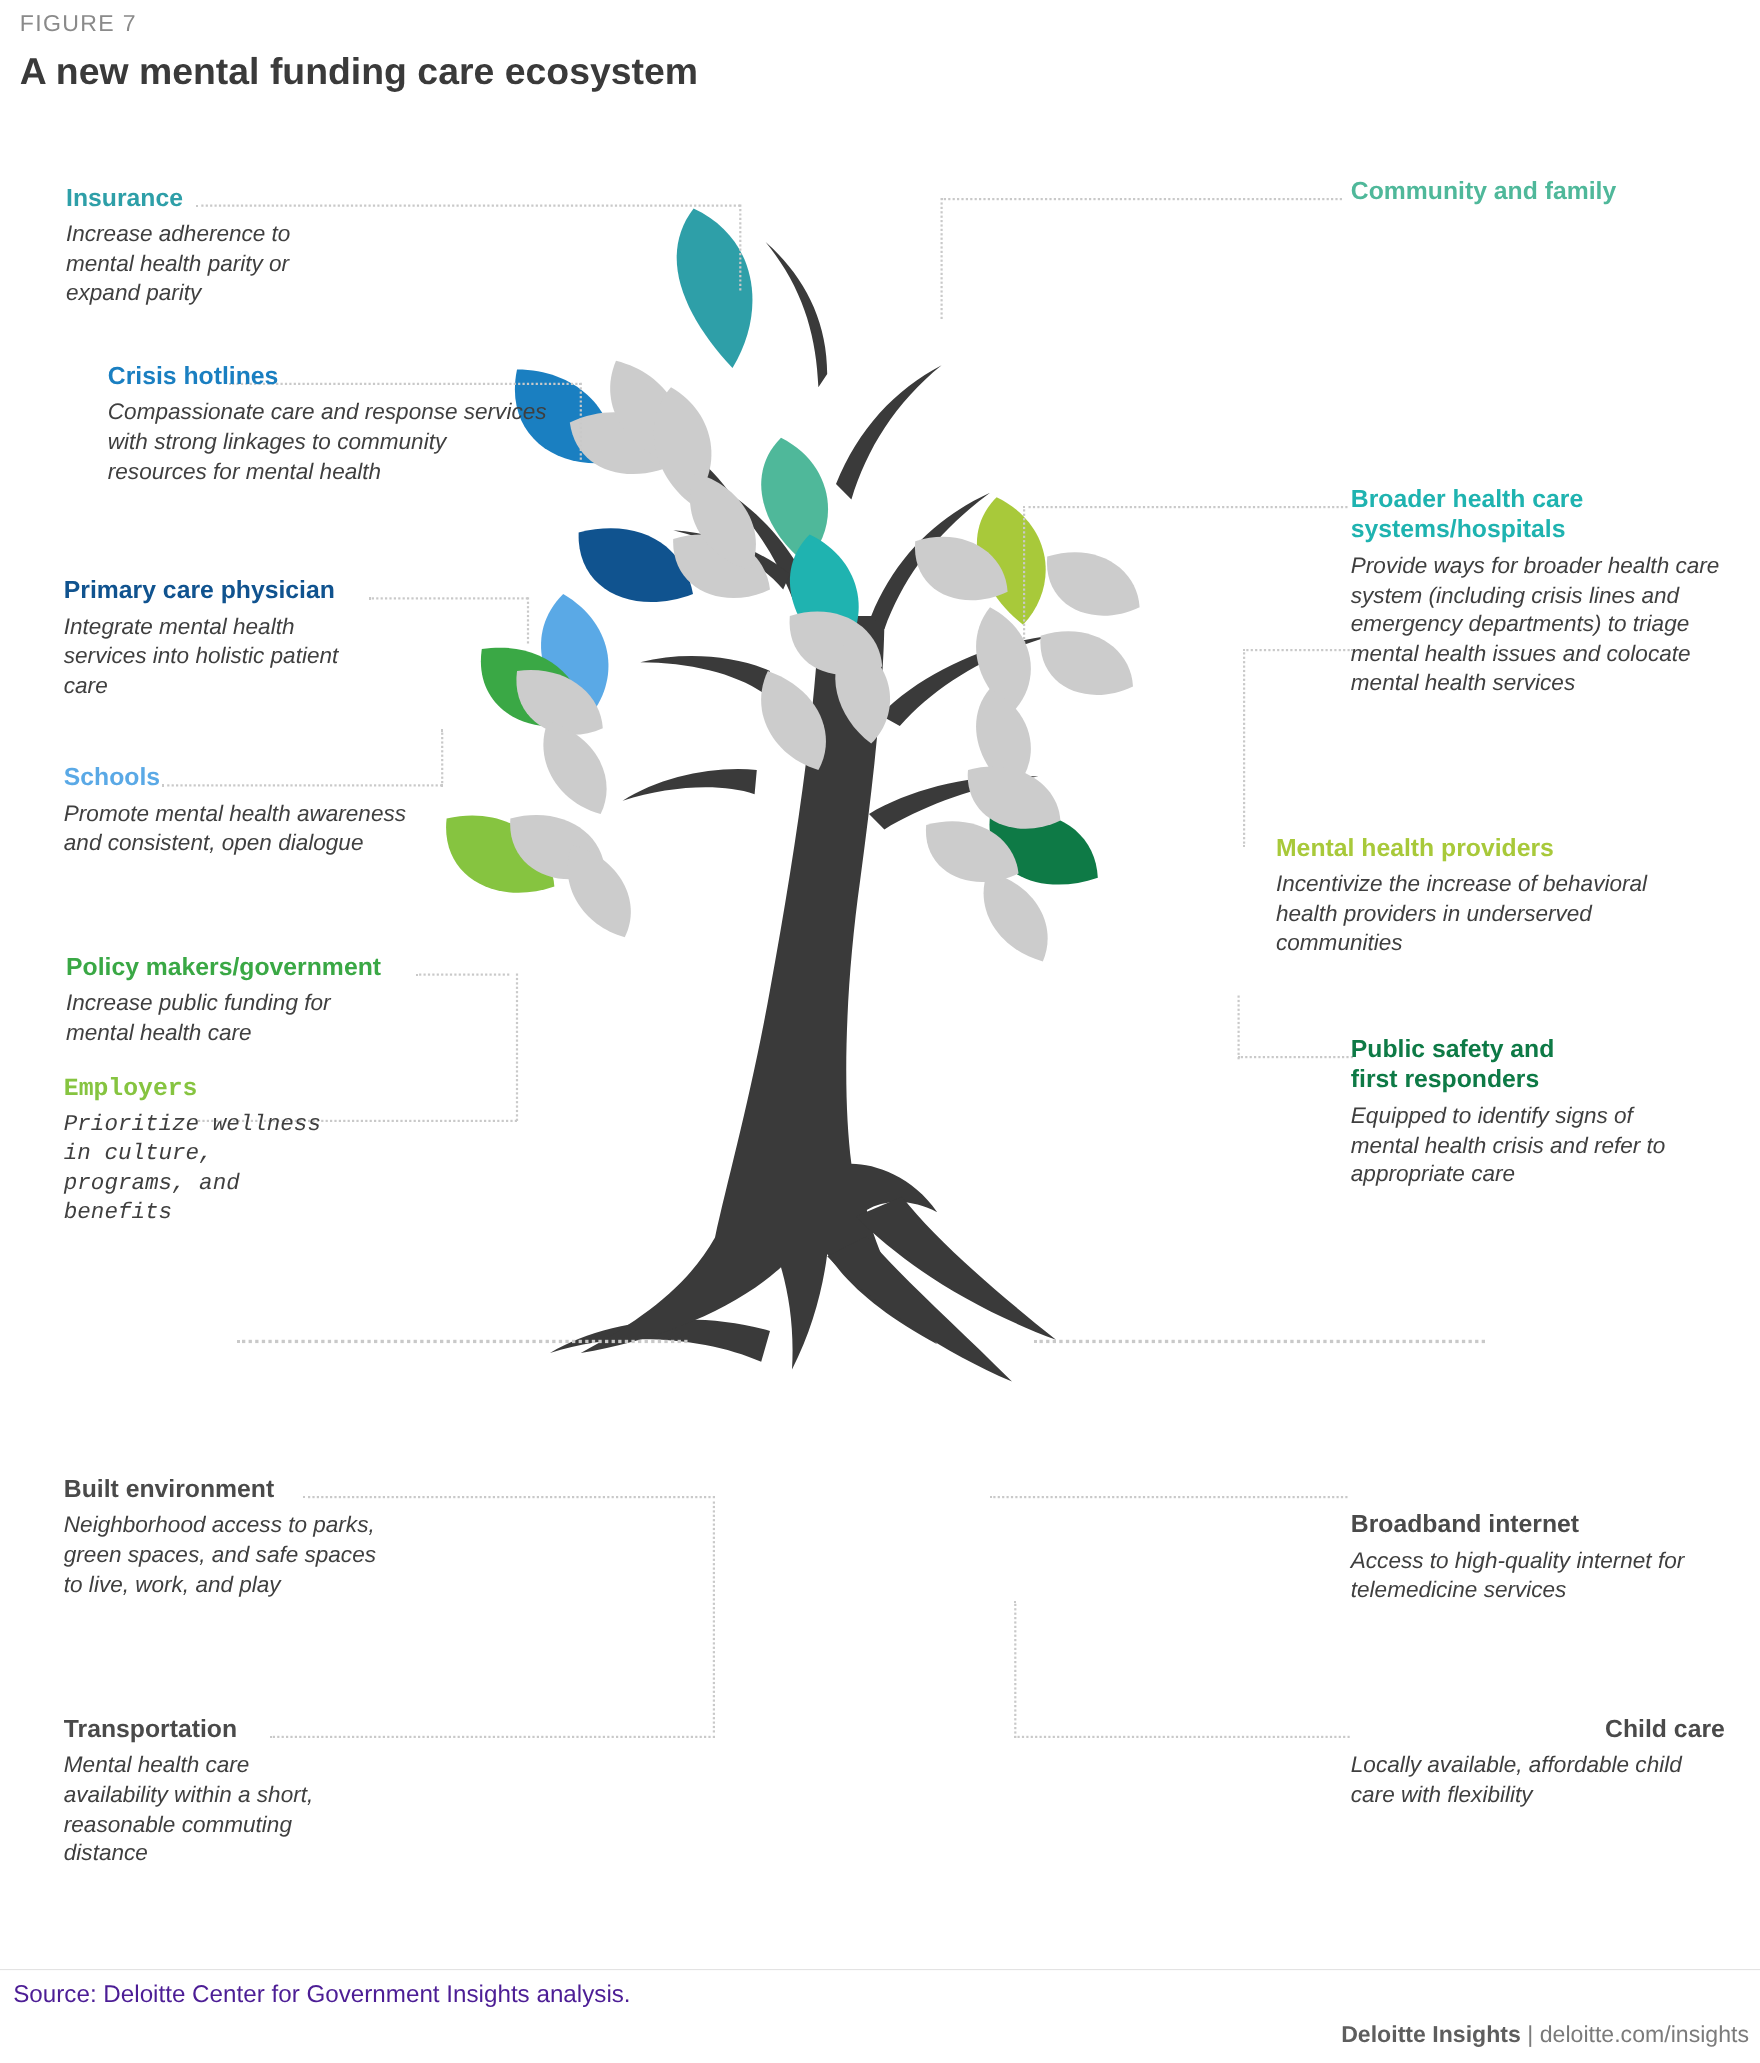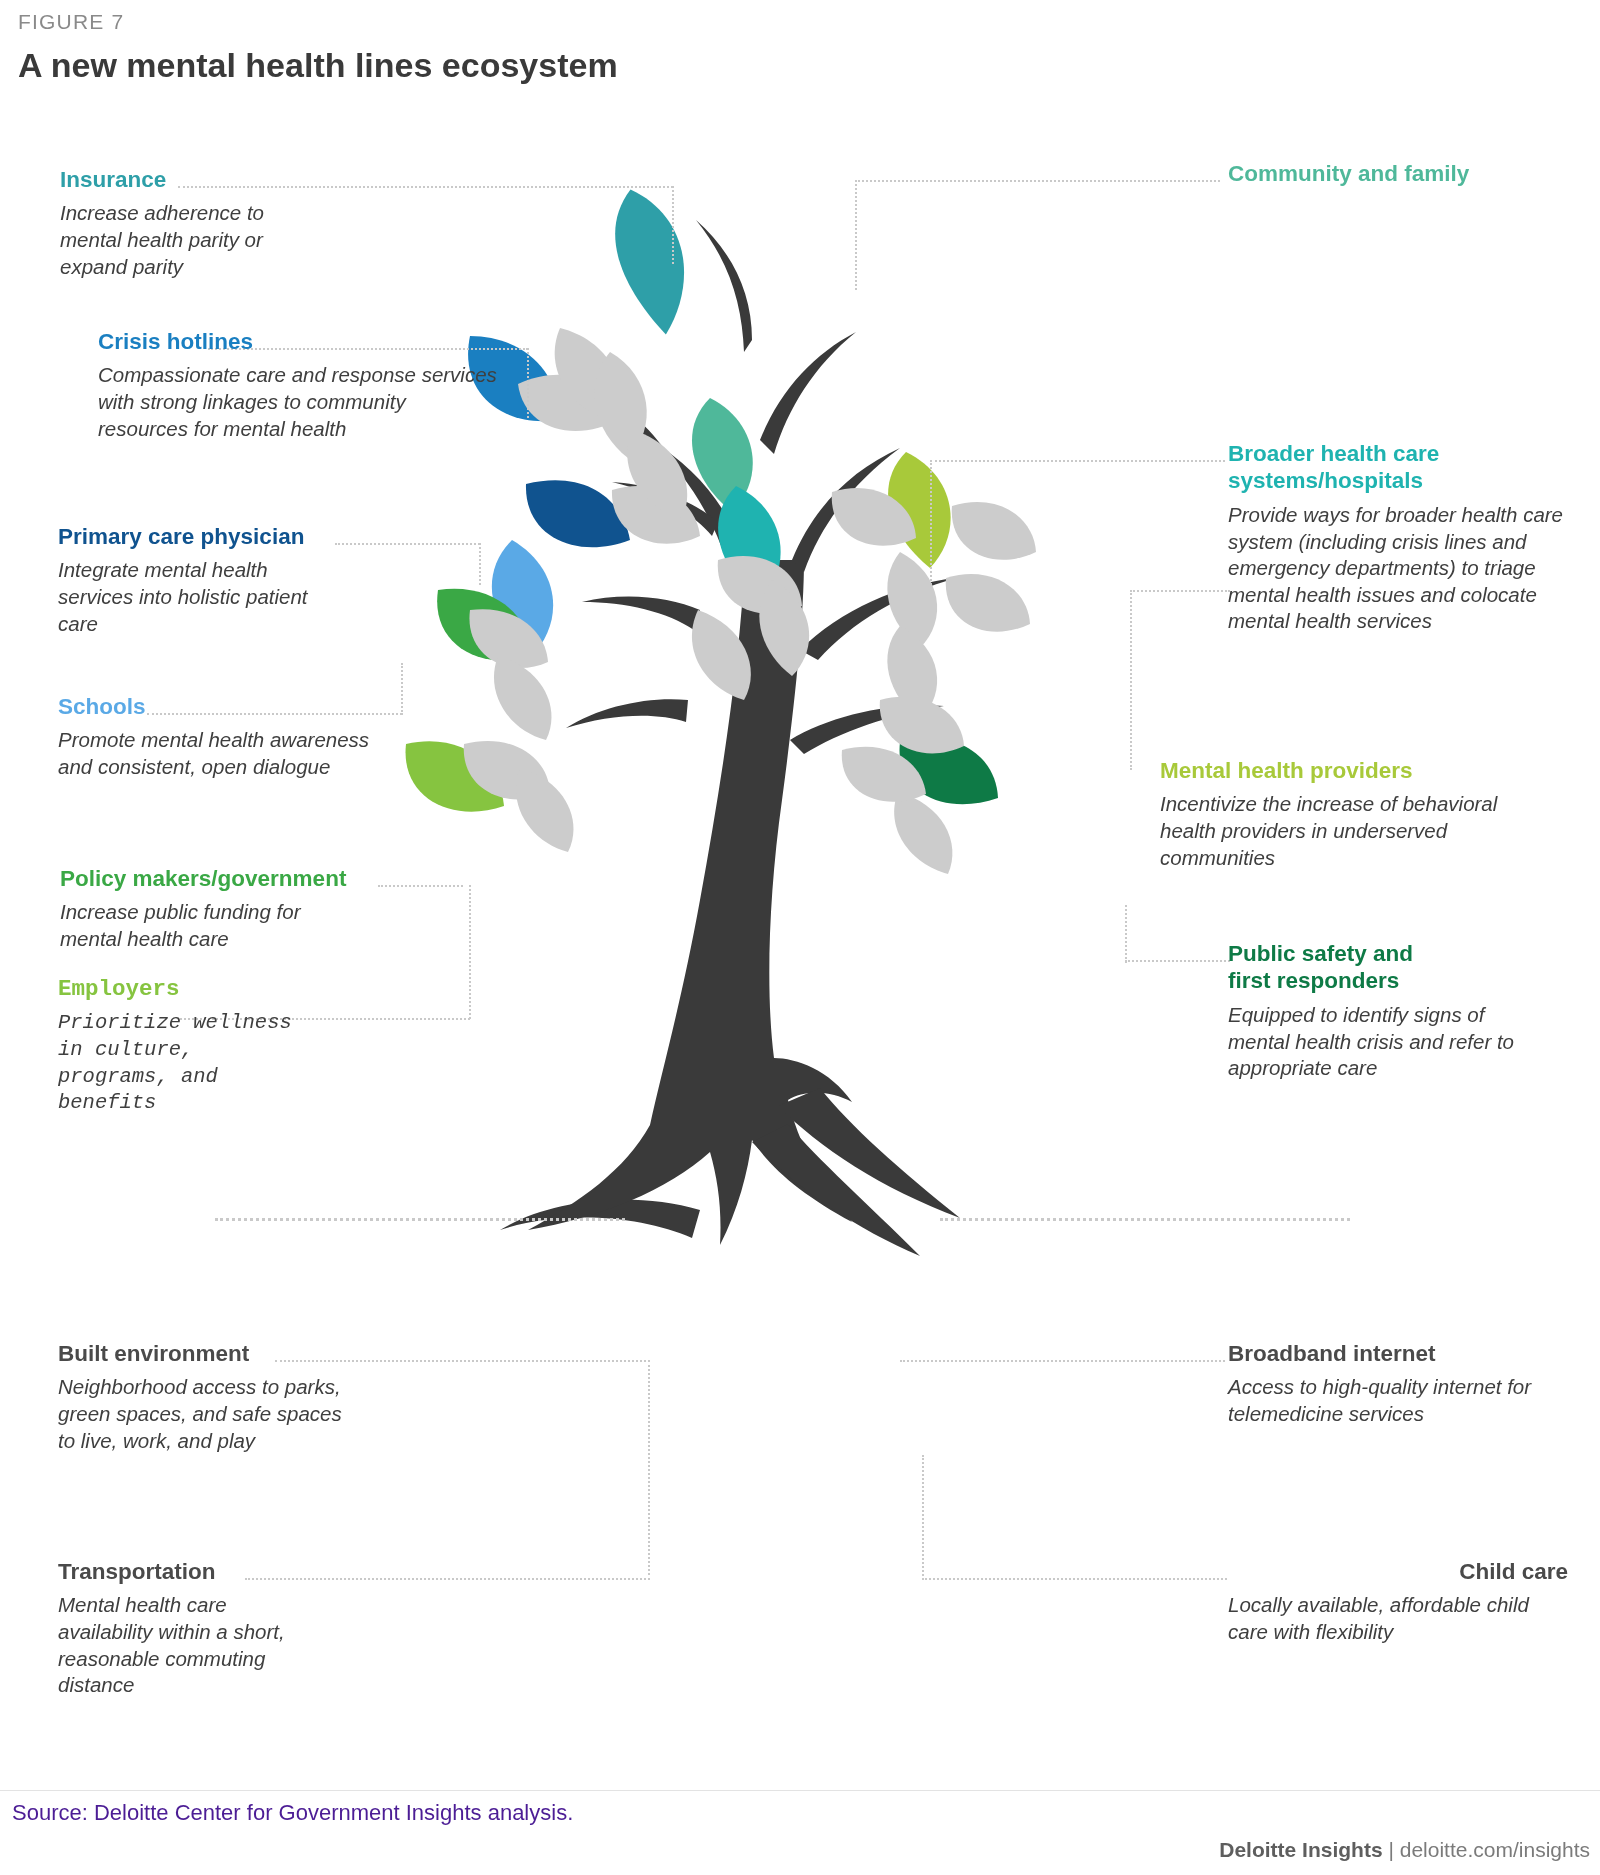--- a/index.html
+++ b/index.html
@@ -45,21 +45,21 @@
   }
   .footer b{color:#5e5e5e;font-weight:bold;}
   .hr-bottom{
     position:absolute;left:0;top:1790px;width:1600px;border-top:1px solid #e3e3e3;
   }
 </style>
 </head>
 <body>
 
 <div class="fig-label">FIGURE 7</div>
-<div class="fig-title">A new mental health lines ecosystem</div>
+<div class="fig-title">A new mental funding care ecosystem</div>
 
 <svg class="tree-svg" viewBox="0 0 800 1180" aria-hidden="true">
   <g>
     <path fill="#3a3a3a" d="
       M300 1070
       C 230 1050, 150 1060, 100 1090
       C 160 1070, 240 1075, 292 1098
       L 300 1070 Z"></path>
 
     <path fill="#3a3a3a" d="
@@ -263,21 +263,21 @@
   <div class="title" style="color:#4a4a4a;">Built environment</div>
   <div class="desc" style="width:300px;">Neighborhood access to parks, green spaces, and safe spaces to live, work, and play</div>
 </div>
 
 <div class="node left" style="left:58px;top:1558px;width:330px;">
   <div class="title" style="color:#4a4a4a;">Transportation</div>
   <div class="desc" style="width:250px;">Mental health care availability within a short, reasonable commuting distance</div>
 </div>
 
 <div class="node right" style="left:1228px;top:1340px;width:340px;">
-  <div class="title" style="color:#4a4a4a;">Broadband internet</div>
+  <div class="title" style="color:#4a4a4a;margin-top:32px;">Broadband internet</div>
   <div class="desc" style="width:320px;">Access to high-quality internet for telemedicine services</div>
 </div>
 
 <div class="node right" style="left:1228px;top:1558px;width:340px;">
   <div class="title" style="color:#4a4a4a;text-align:right;">Child care</div>
   <div class="desc" style="width:340px;">Locally available, affordable child care with flexibility</div>
 </div>
 
 <div class="hr-bottom"></div>
 <div class="source">Source: Deloitte Center for Government Insights analysis.</div>

